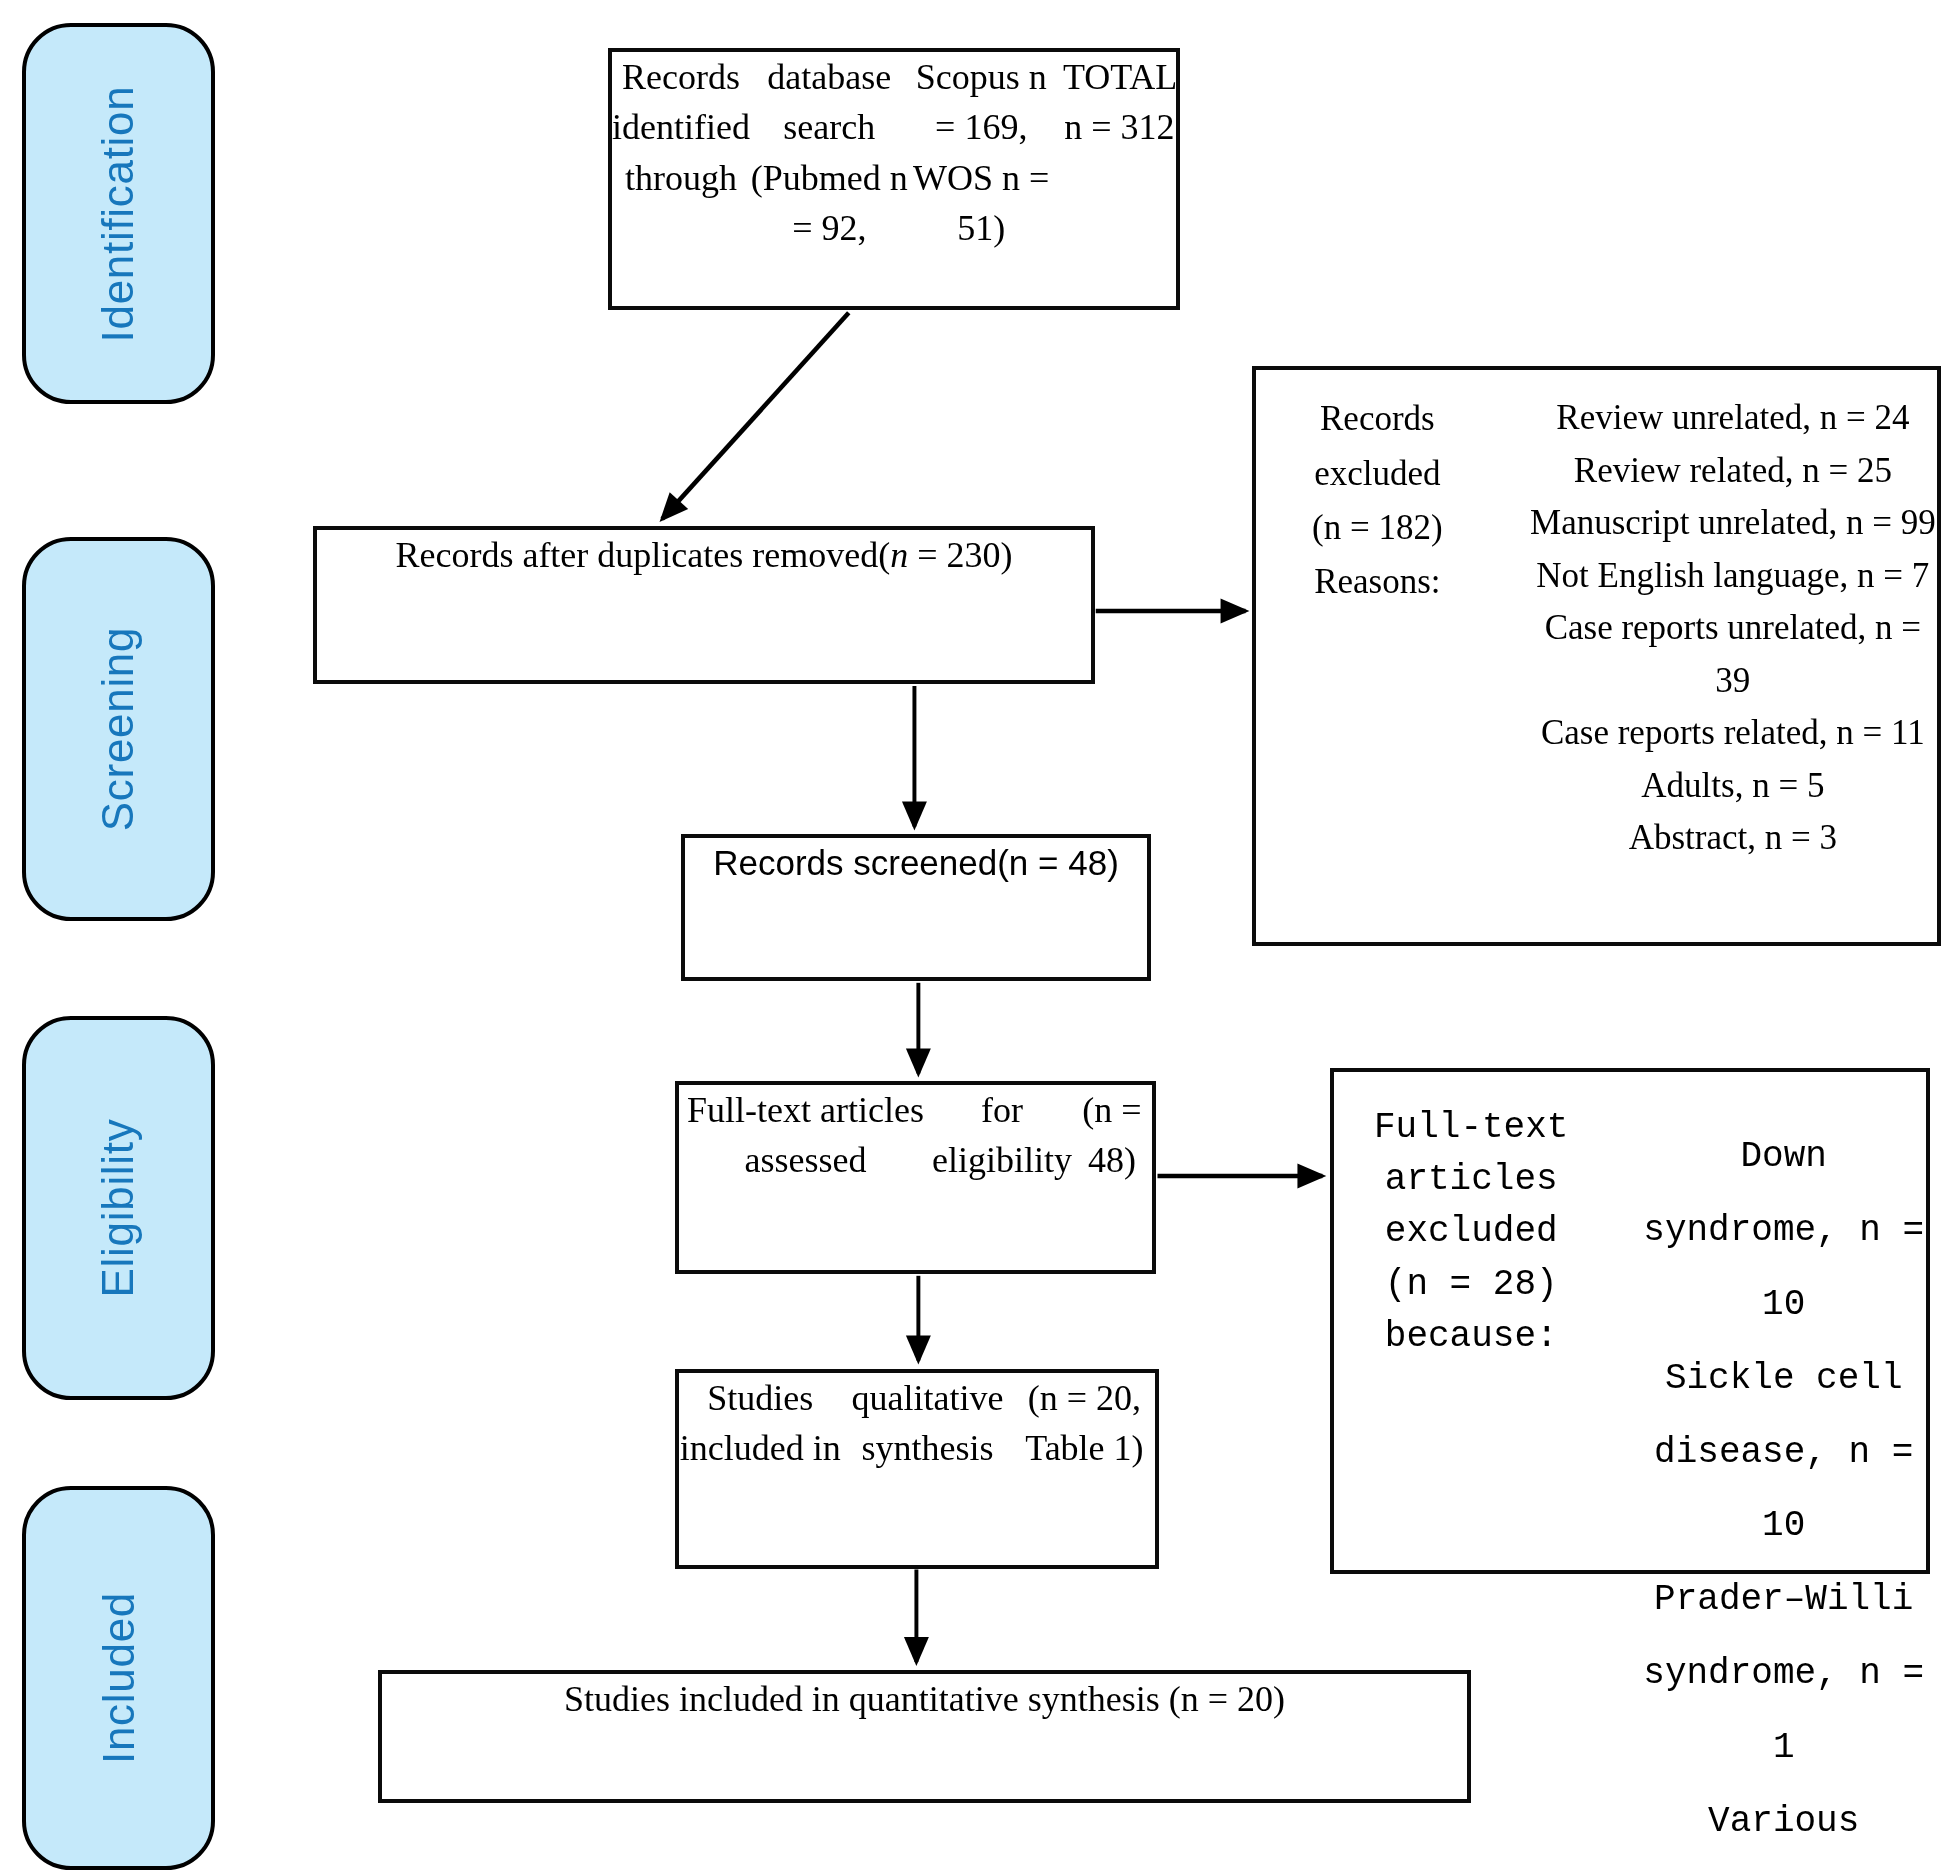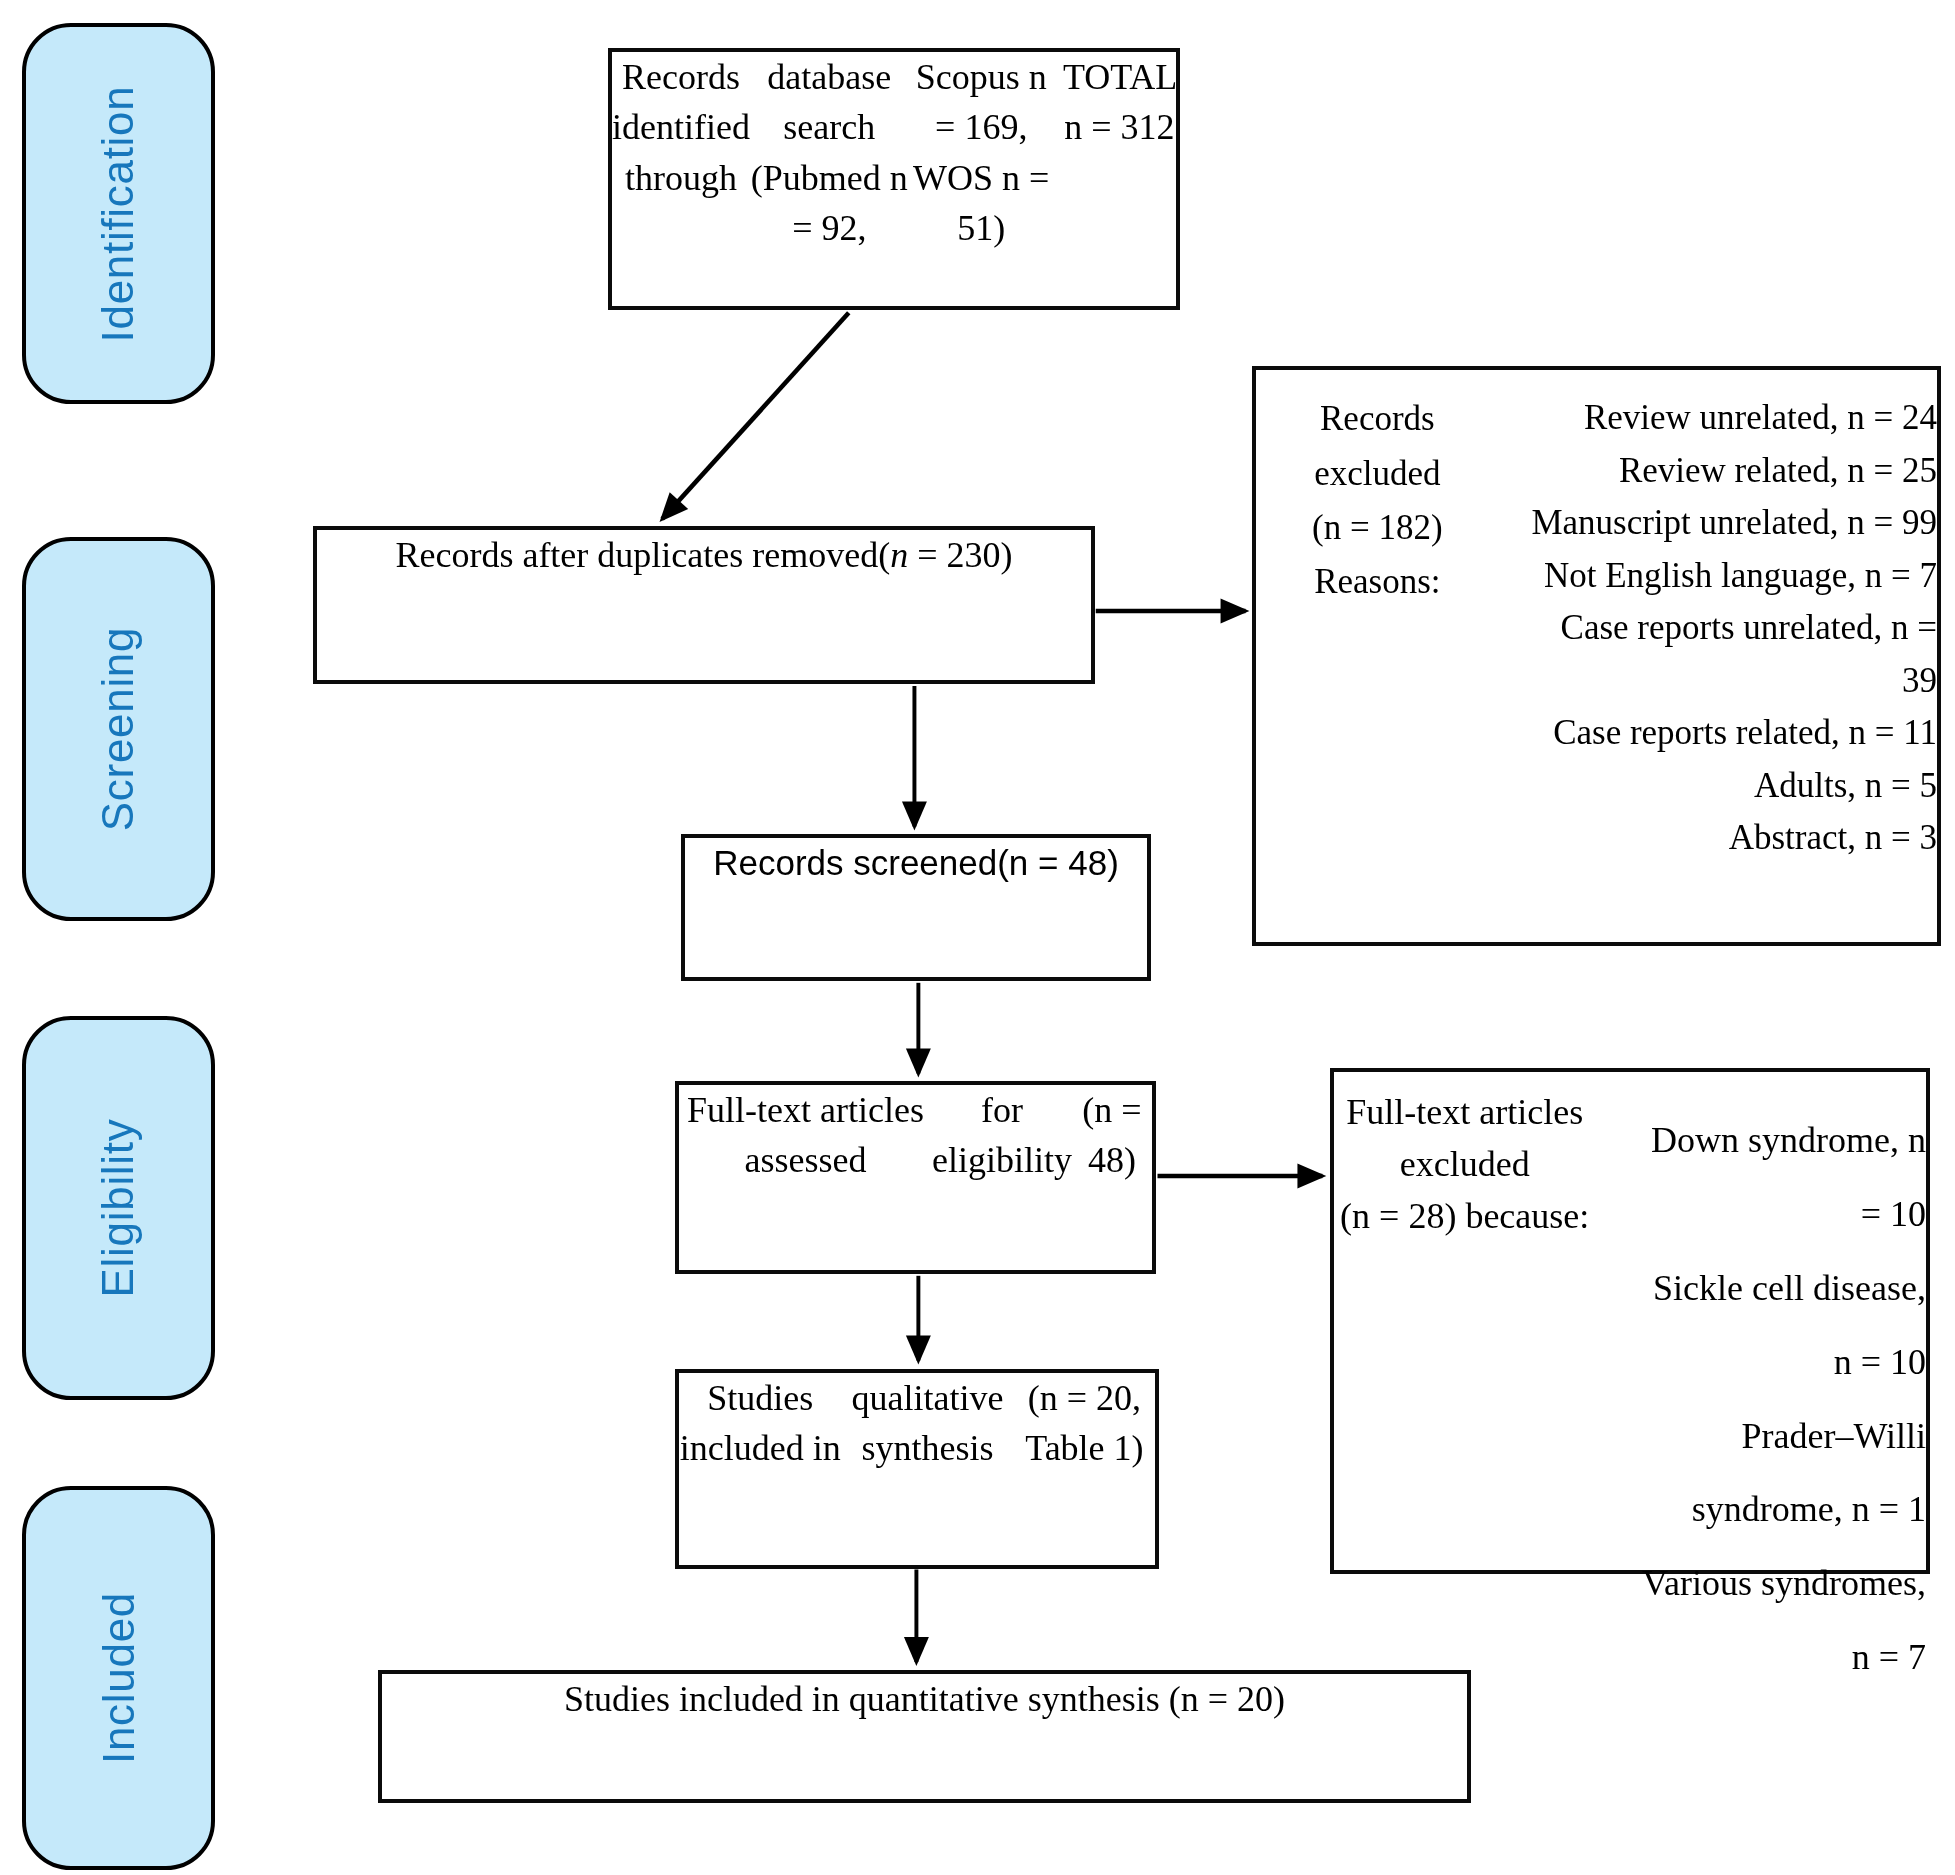--- a/index.html
+++ b/index.html
@@ -29,25 +29,25 @@
   .box{
     position:absolute;box-sizing:border-box;background:var(--box-fill);
     border:4px solid var(--box-border);
     display:flex;justify-content:center;
     text-align:center;font-size:36px;line-height:1.4;
   }
   .box .line{min-height:1em;}
   .sans{font-family:"Liberation Sans","DejaVu Sans",sans-serif;font-size:35px;}
   .topalign{justify-content:flex-start;}
   .hdr{line-height:1.55;}
-  .rsn{line-height:1.5;text-align:right;padding-left:30px;}
+  .rsn{line-height:1.5;text-align:center;padding-left:30px;}
   .box-ft-excluded .hdr{line-height:1.45;}
   .box-ft-excluded .rsn{line-height:2.05;padding-left:33px;margin-top:18.4px;}
   .box-excluded{padding-top:22.3px;font-size:35px;}
-  .box-ft-excluded{padding-top:14px;}
+  .box-ft-excluded{padding-top:30px;font-family:Liberation Mono, monospace;}
 </style>
 </head>
 <body>
 
 <div class="canvas">
 
   <svg class="arrows" viewBox="0 0 2976 2854">
     <defs>
       <marker id="ah" markerUnits="userSpaceOnUse" markerWidth="56" markerHeight="48" refX="40" refY="24" orient="auto">
         <path d="M2,5 L46,24 L2,43 z" fill="var(--arrow)"></path>

